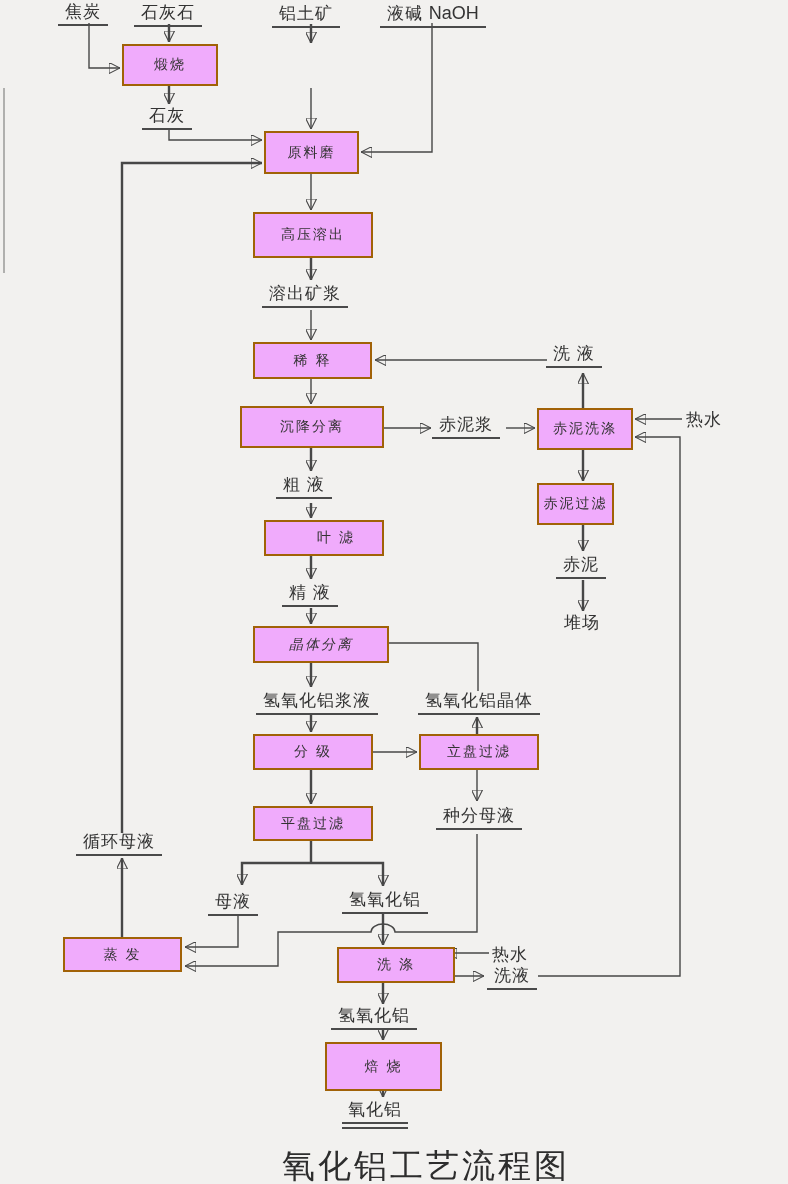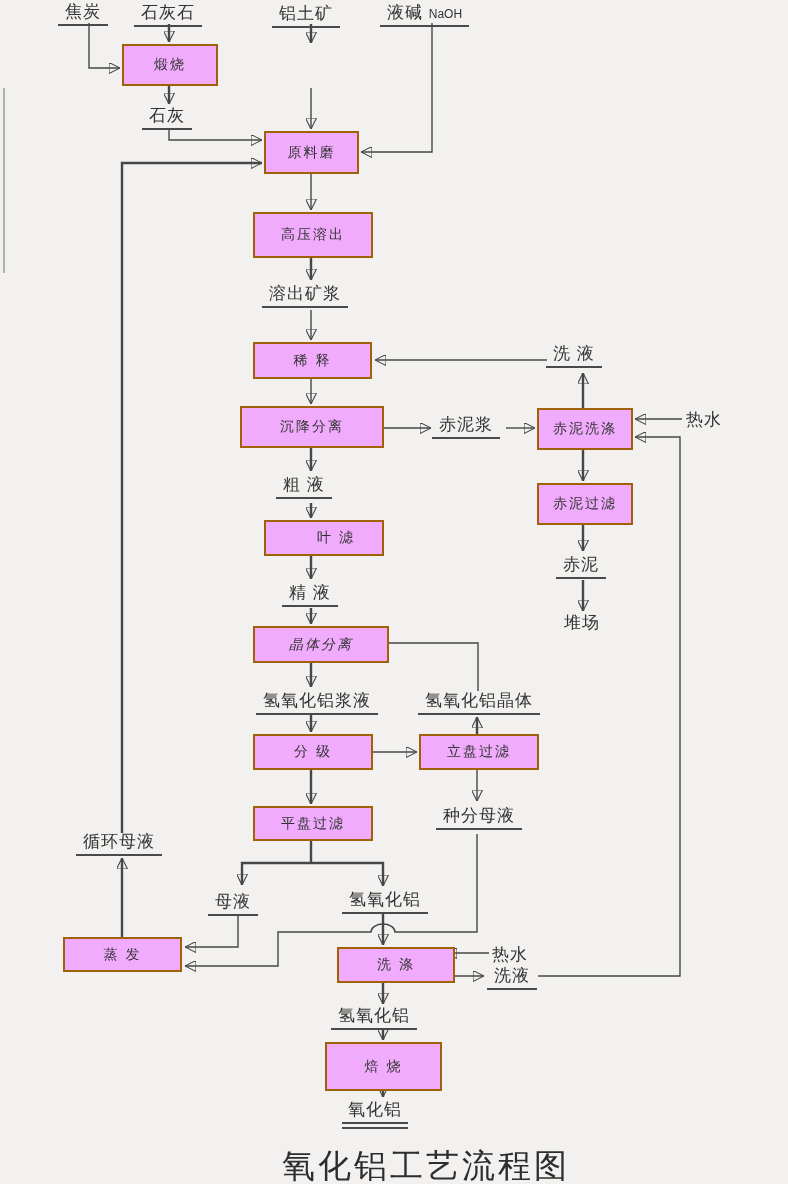--- a/index.html
+++ b/index.html
@@ -18,21 +18,21 @@
     border:2px solid #a16207;background:#f0abfc;
     display:flex;align-items:center;justify-content:center;
     font-size:14px;letter-spacing:2px;color:#333;white-space:nowrap;
   }
   .lbl{
     position:absolute;font-size:17px;color:#333;white-space:nowrap;
     line-height:1.15;letter-spacing:1px;
   }
   .ul{border-bottom:2px solid #4a4a4a;padding:0 7px 2px 7px;}
   .dul{border-bottom:7px double #4a4a4a;padding:0 6px 2px 6px;}
-  .naoh{font-size:12px;letter-spacing:0;}
+  .naoh{font-size:18px;letter-spacing:0;}
   .title{
     position:absolute;left:282px;top:1144px;
     font-size:33px;font-weight:400;letter-spacing:3px;color:#2d2d2d;
   }
   .artifact{position:absolute;left:3px;top:88px;width:2px;height:185px;background:#7a7a78;opacity:.55;}
 </style>
 </head>
 <body>
 
 <div class="stage">
@@ -98,21 +98,21 @@
     <span>液碱</span>
     <span class="naoh">NaOH</span>
   </div>
 
   <div class="box" style="left:122px;top:44px;width:96px;height:42px;">煅烧</div>
   <div class="box" style="left:264px;top:131px;width:95px;height:43px;">原料磨</div>
   <div class="box" style="left:253px;top:212px;width:120px;height:46px;">高压溶出</div>
   <div class="box" style="left:253px;top:342px;width:119px;height:37px;">稀 释</div>
   <div class="box" style="left:240px;top:406px;width:144px;height:42px;">沉降分离</div>
   <div class="box" style="left:537px;top:408px;width:96px;height:42px;">赤泥洗涤</div>
-  <div class="box" style="left:537px;top:483px;width:96px;height:42px;">赤泥过滤</div>
+  <div class="box" style="left:537px;top:483px;width:77px;height:42px;">赤泥过滤</div>
   <div class="box" style="left:264px;top:520px;width:120px;height:36px;padding-left:24px;">叶 滤</div>
   <div class="box" style="left:253px;top:626px;width:136px;height:37px;font-style:italic;">晶体分离</div>
   <div class="box" style="left:253px;top:734px;width:120px;height:36px;">分 级</div>
   <div class="box" style="left:419px;top:734px;width:120px;height:36px;">立盘过滤</div>
   <div class="box" style="left:253px;top:806px;width:120px;height:35px;">平盘过滤</div>
   <div class="box" style="left:63px;top:937px;width:119px;height:35px;">蒸 发</div>
   <div class="box" style="left:325px;top:947px;width:118px;height:36px;margin-left:12px;">洗 涤</div>
   <div class="box" style="left:325px;top:1042px;width:117px;height:49px;">焙 烧</div>
 
   <div class="lbl ul" style="left:142px;top:106px;">石灰</div>

